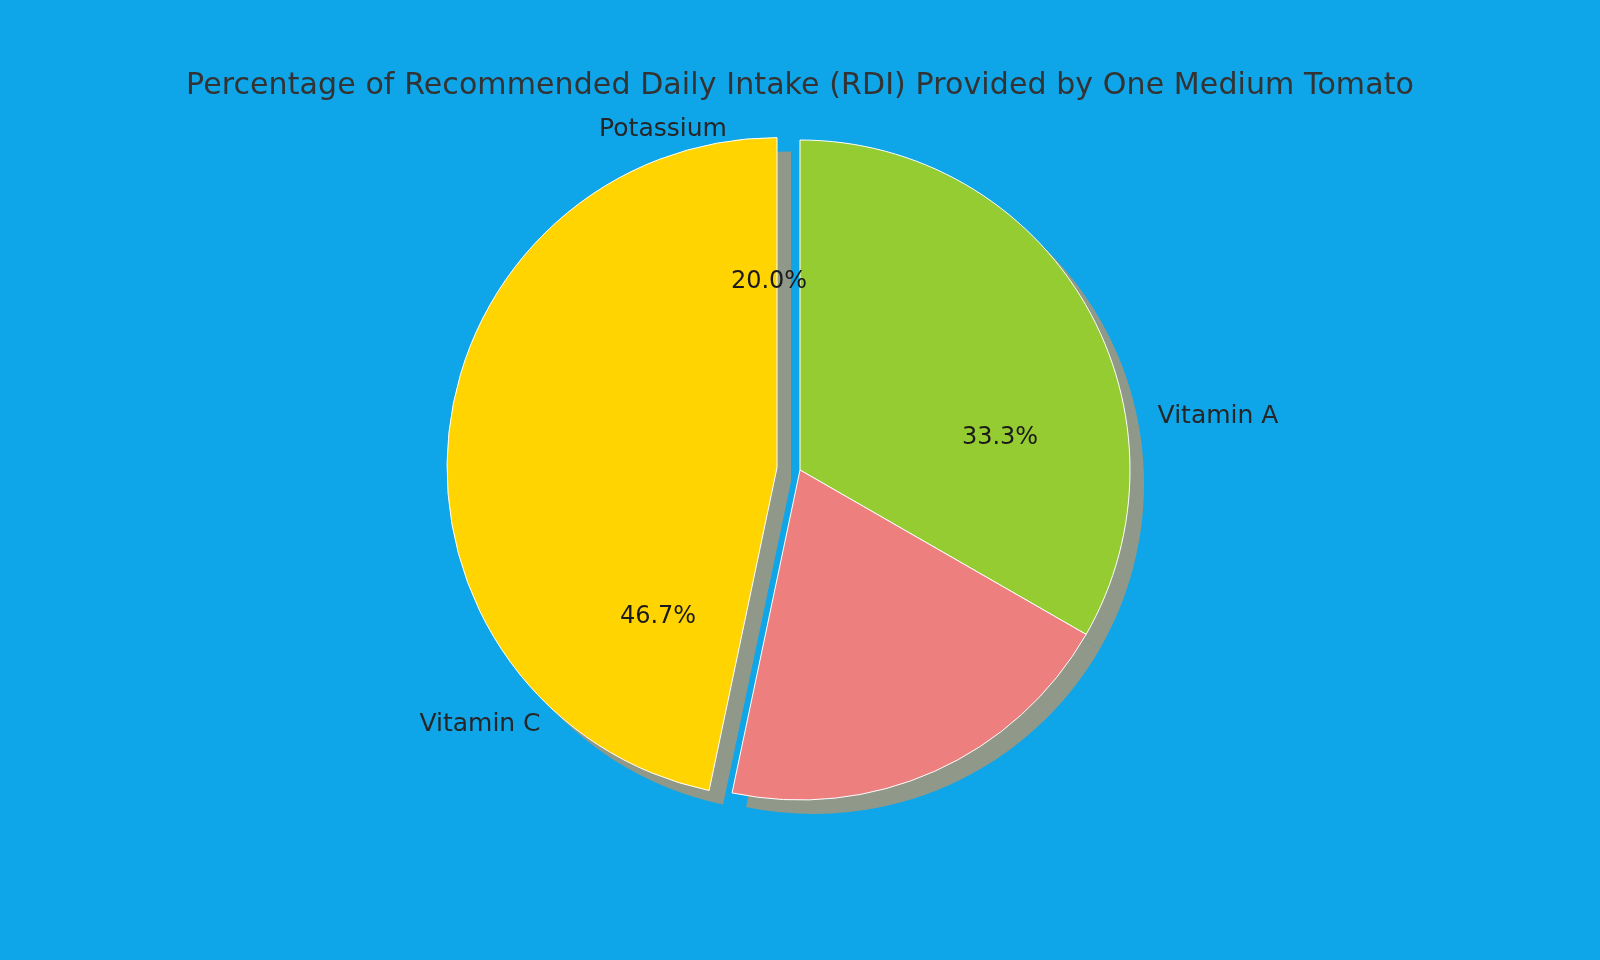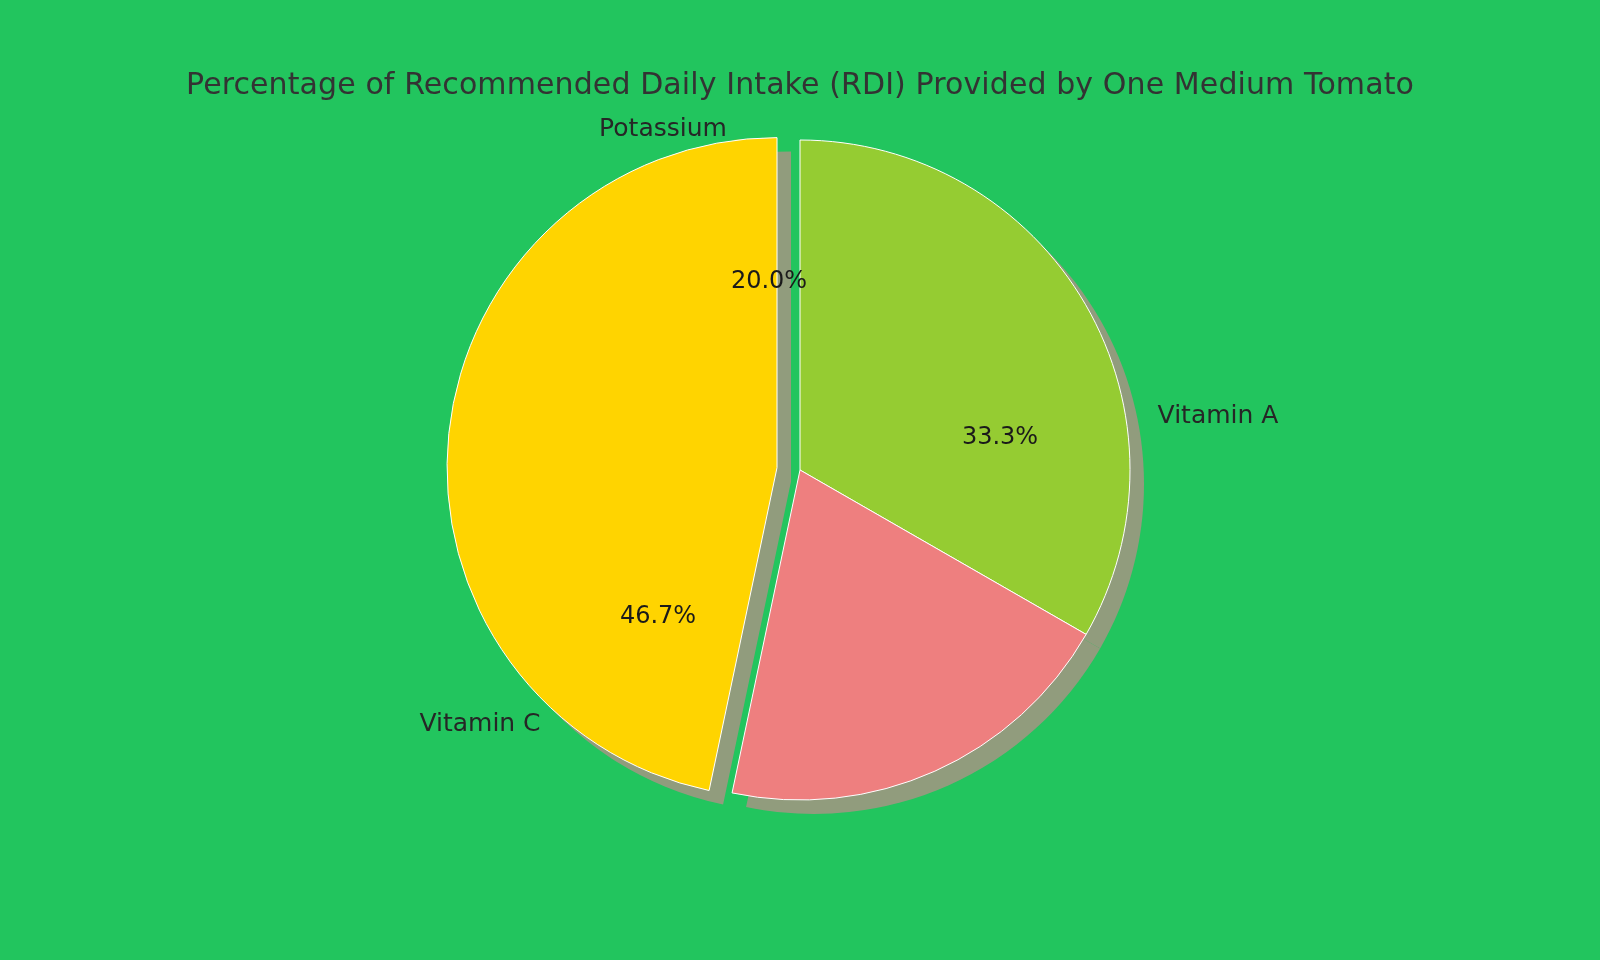--- a/index.html
+++ b/index.html
@@ -10,21 +10,21 @@
   body {
     width: 1600px;
     height: 960px;
     overflow: hidden;
     font-family: "DejaVu Sans", "Liberation Sans", sans-serif;
   }
   #figure {
     position: relative;
     width: 1600px;
     height: 960px;
-    background: #22c55e;
+    background: #0ea5e9;
   }
   #chart-title {
     position: absolute;
     left: 0;
     top: 66px;
     width: 1600px;
     text-align: center;
     font-size: 30px;
     font-weight: 400;
     color: #333333;

